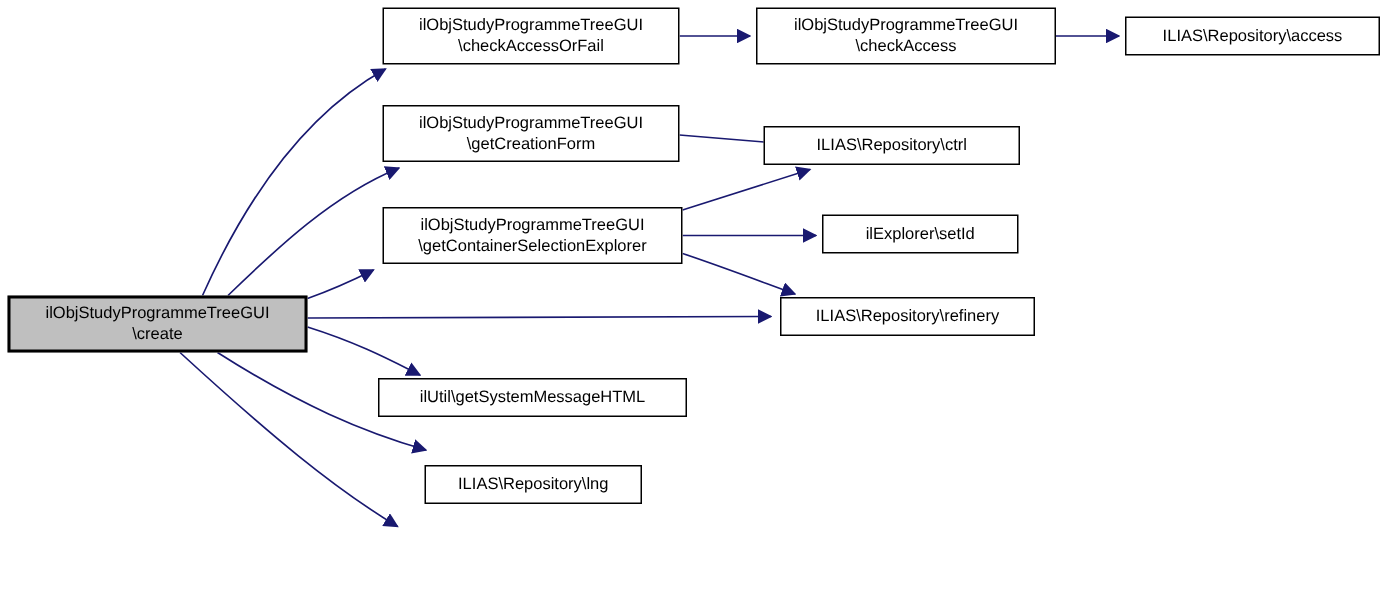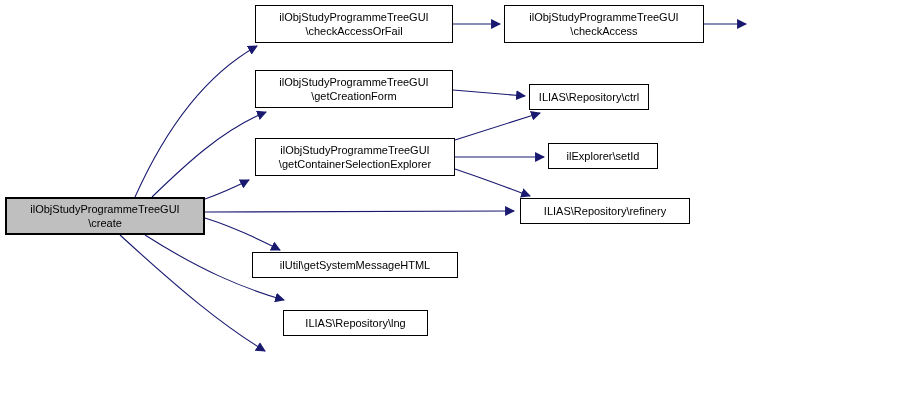--- a/index.html
+++ b/index.html
@@ -68,30 +68,31 @@
 
   <div class="node highlight" style="left:5px; top:197px; width:200px; height:38px;">ilObjStudyProgrammeTreeGUI
 \create</div>
 
   <div class="node" style="left:255px; top:5px; width:198px; height:38px;">ilObjStudyProgrammeTreeGUI
 \checkAccessOrFail</div>
 
   <div class="node" style="left:504px; top:5px; width:200px; height:38px;">ilObjStudyProgrammeTreeGUI
 \checkAccess</div>
 
+  <div class="node" style="left:750px; top:11px; width:170px; height:26px;">ILIAS\Repository\access</div>
 
   <div class="node" style="left:255px; top:70px; width:198px; height:38px;">ilObjStudyProgrammeTreeGUI
 \getCreationForm</div>
 
-  <div class="node" style="left:529px; top:84px; width:120px; height:26px;">ILIAS\Repository\ctrl</div>
+  <div class="node" style="left:509px; top:84px; width:171px; height:26px;">ILIAS\Repository\ctrl</div>
 
   <div class="node" style="left:255px; top:138px; width:200px; height:38px;">ilObjStudyProgrammeTreeGUI
 \getContainerSelectionExplorer</div>
 
-  <div class="node" style="left:548px; top:143px; width:110px; height:26px;">ilExplorer\setId</div>
+  <div class="node" style="left:548px; top:143px; width:131px; height:26px;">ilExplorer\setId</div>
 
   <div class="node" style="left:252px; top:252px; width:206px; height:26px;">ilUtil\getSystemMessageHTML</div>
 
   <div class="node" style="left:520px; top:198px; width:170px; height:26px;">ILIAS\Repository\refinery</div>
 
   <div class="node" style="left:283px; top:310px; width:145px; height:26px;">ILIAS\Repository\lng</div>
 
 
 </div>
 

